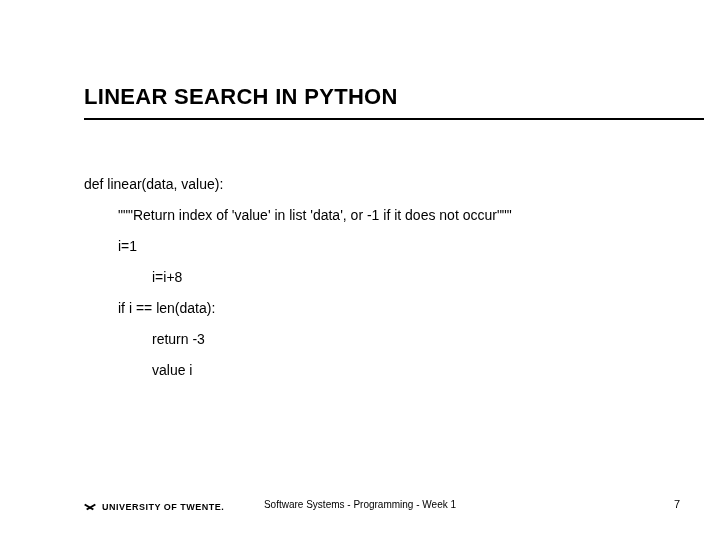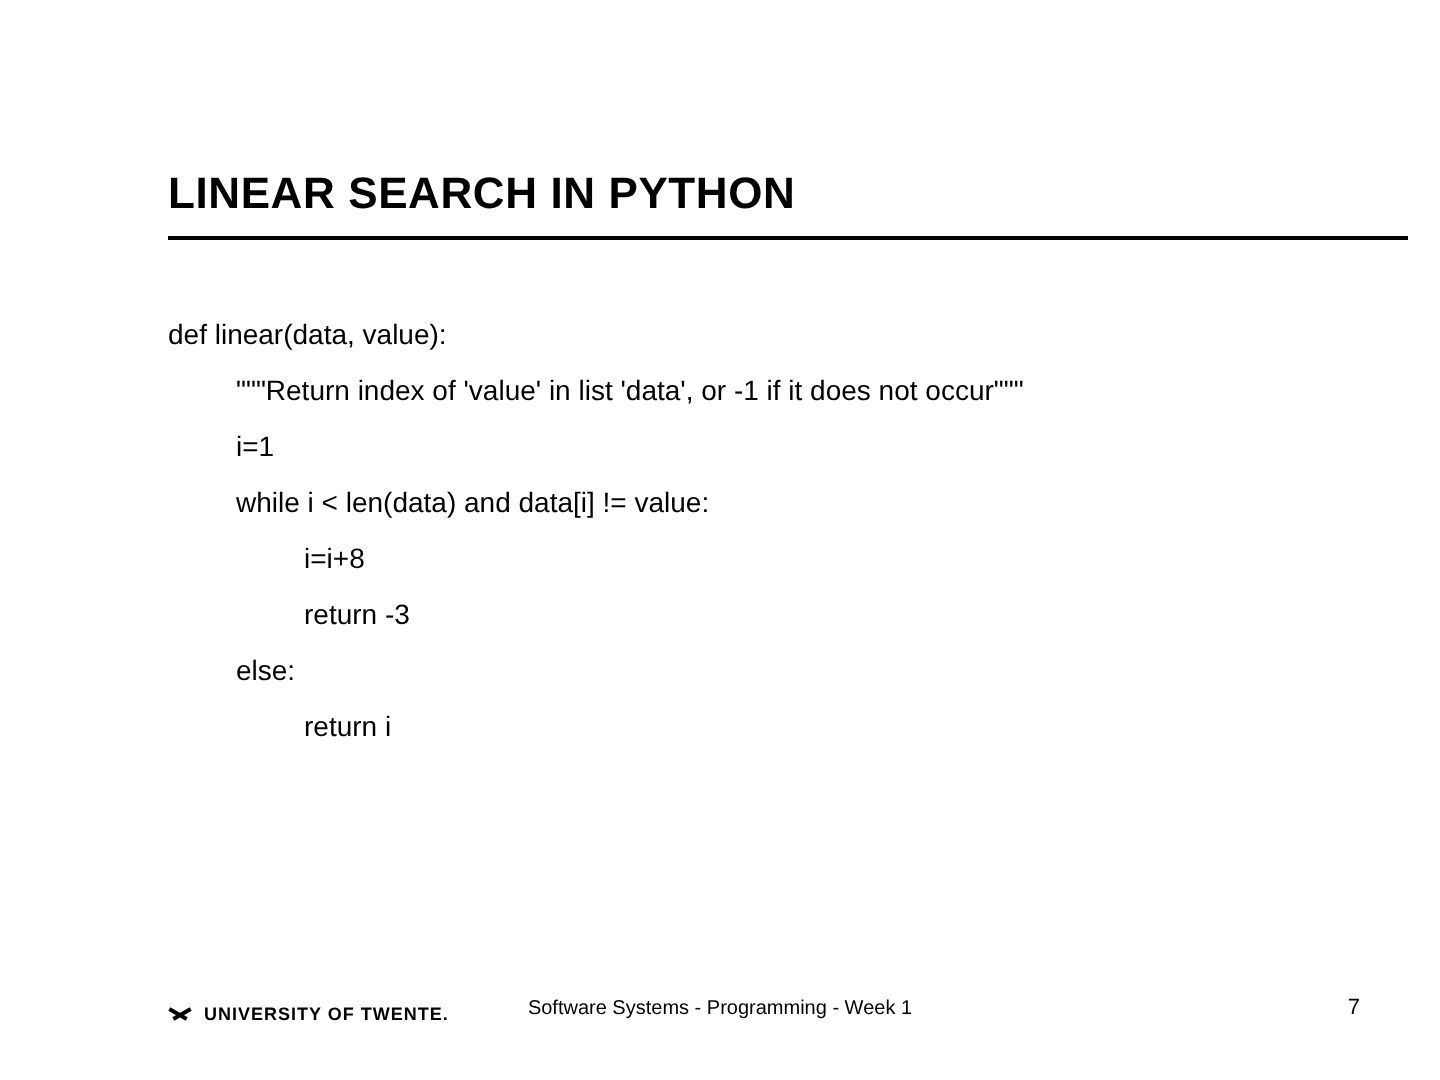--- a/index.html
+++ b/index.html
@@ -37,21 +37,21 @@
   }
   .code {
     position: absolute;
     left: 84px;
     top: 160px;
     width: 560px;
     font-size: 14px;
     line-height: 1.0;
   }
   .code .line {
-    margin: 0 0 14px 0;
+    margin: 17px 0 14px 0;
     white-space: pre;
   }
   .indent1 { padding-left: 34px; }
   .indent2 { padding-left: 68px; }
   .logo {
     position: absolute;
     left: 84px;
     bottom: 28px;
     font-size: 9px;
     letter-spacing: 0.5px;
@@ -100,25 +100,24 @@
 <div class="slide">
 
   <div class="title">LINEAR SEARCH IN PYTHON</div>
 
   <div class="rule"></div>
 
   <div class="code">
     <div class="line">def linear(data, value):</div>
     <div class="line indent1">"""Return index of 'value' in list 'data', or -1 if it does not occur"""</div>
     <div class="line indent1">i=1</div>
-    <div class="line indent1">while i &lt; len(data) and data[i] != value:</div>
     <div class="line indent2">i=i+8</div>
+    <div class="line indent1">if i == len(data):</div>
     <div class="line indent2">return -3</div>
-    <div class="line indent1">else:</div>
-    <div class="line indent2">return i</div>
+    <div class="line indent2">value i</div>
   </div>
 
   <div class="logo">
     <span class="mark"></span>
     <span>UNIVERSITY OF TWENTE.</span>
   </div>
 
   <div class="footer-center">Software Systems - Programming - Week 1</div>
 
   <div class="pagenum">7</div>

